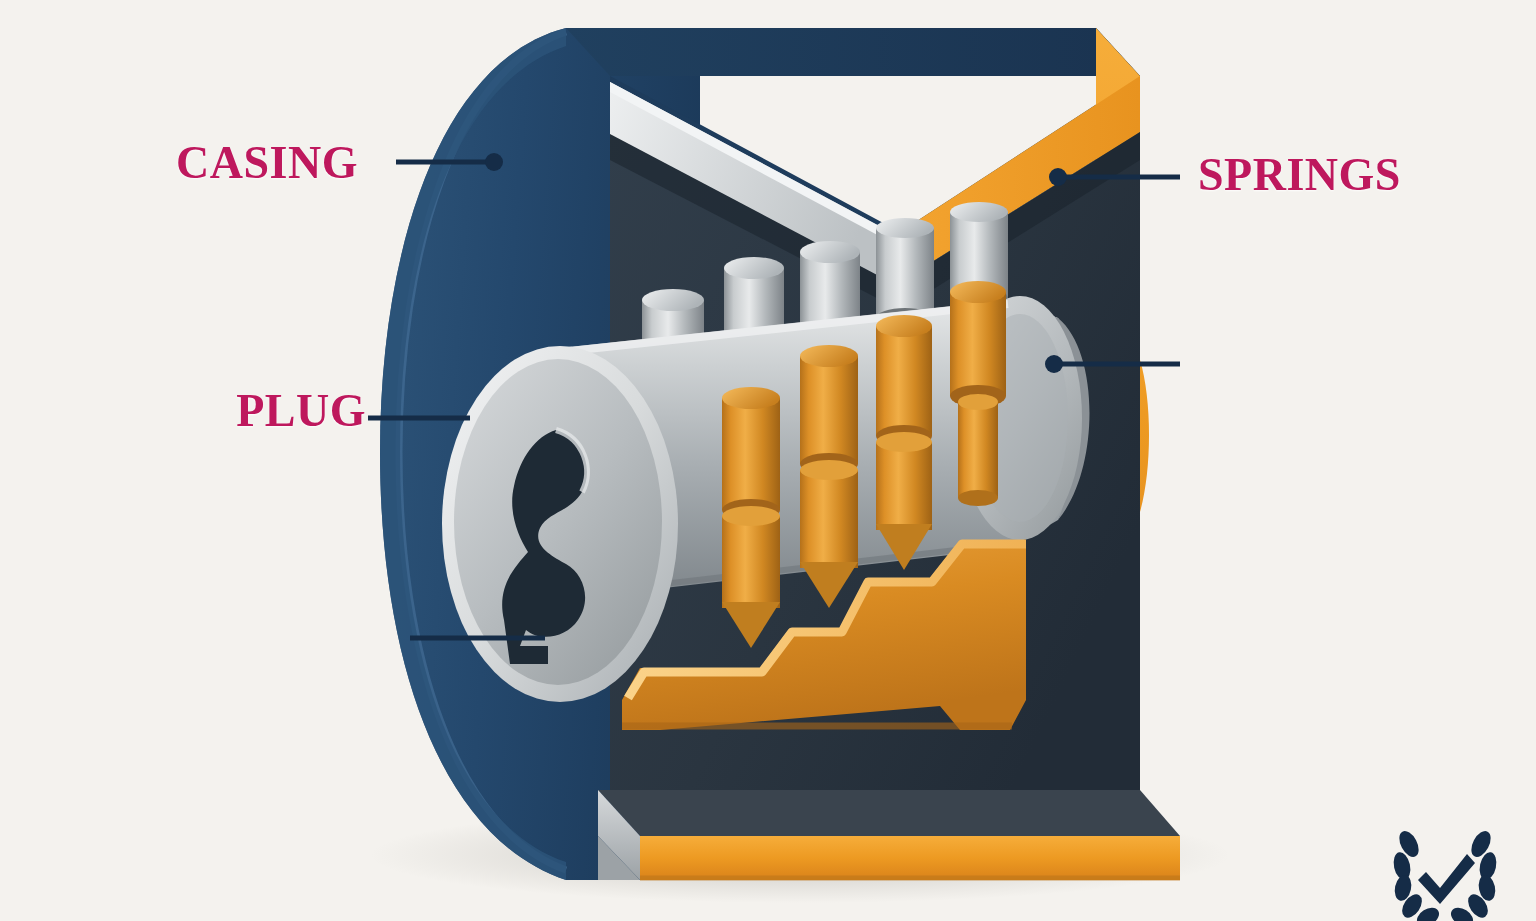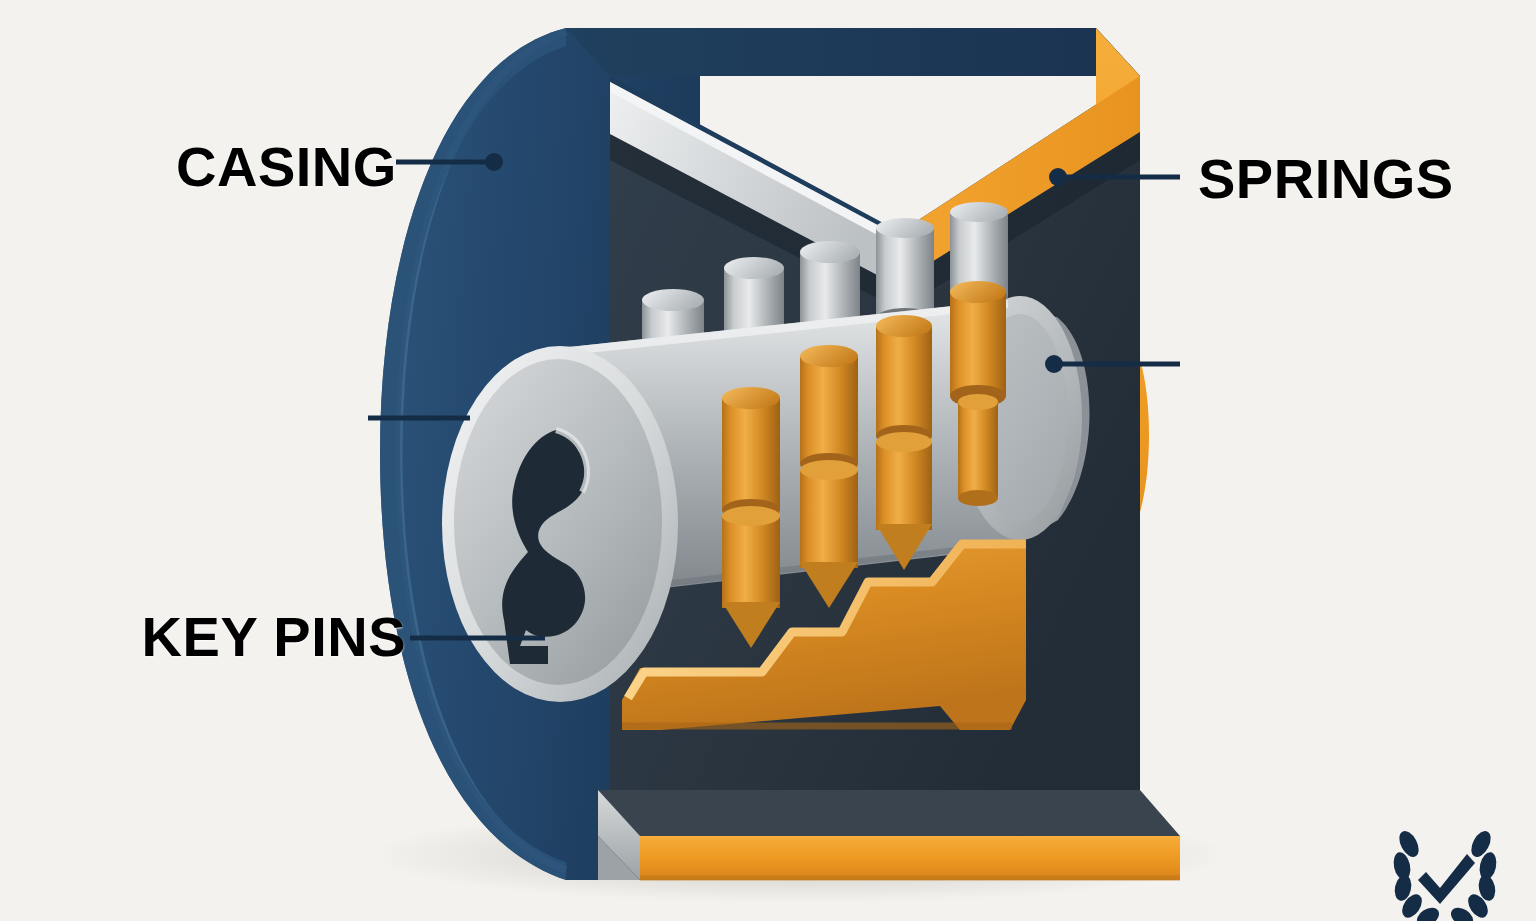--- a/index.html
+++ b/index.html
@@ -19,25 +19,25 @@
     overflow: hidden;
   }
   #art {
     position: absolute;
     inset: 0;
     width: 1536px;
     height: 921px;
   }
   .label {
     position: absolute;
-    font-family: Liberation Sans, sans-serif;
+    font-family: Liberation Serif, serif;
     font-weight: bold;
-    font-size: 56px;
+    font-size: 46px;
     letter-spacing: 0.5px;
-    color: #000000;
+    color: #be185d;
     line-height: 0.98;
     white-space: pre-line;
     text-shadow: 0 1px 2px rgba(255,255,255,0.85);
   }
   .label.right { text-align: right; }
   .label.left  { text-align: right; }
   #lbl-casing    { left: 176px;  top: 140px; }
   #lbl-plug      { left: 18px;   top: 388px; width: 348px; }
   #lbl-keypins   { left: 18px;   top: 610px; width: 388px; }
   #lbl-springs   { left: 1198px; top: 152px; }
@@ -400,16 +400,16 @@
         <ellipse cx="93" cy="48" rx="8" ry="14" transform="rotate(12 93 48)"></ellipse>
         <ellipse cx="92" cy="70" rx="8" ry="13" transform="rotate(-12 92 70)"></ellipse>
         <ellipse cx="83" cy="88" rx="8" ry="13" transform="rotate(-34 83 88)"></ellipse>
         <ellipse cx="67" cy="99" rx="8" ry="12" transform="rotate(-58 67 99)"></ellipse>
       </g>
       <path d="M31 54 L45 70 L72 36 L80 45 L45 86 L23 62 Z"></path>
     </g>
   </svg>
 
   <div class="label left" id="lbl-casing">CASING</div>
-  <div class="label left" id="lbl-keypins">KEY PINS</div>
+  <div class="label left" id="lbl-plug">PLUG</div>
   <div class="label right" id="lbl-springs">SPRINGS</div>
 
 </div>
 
 </body></html>

